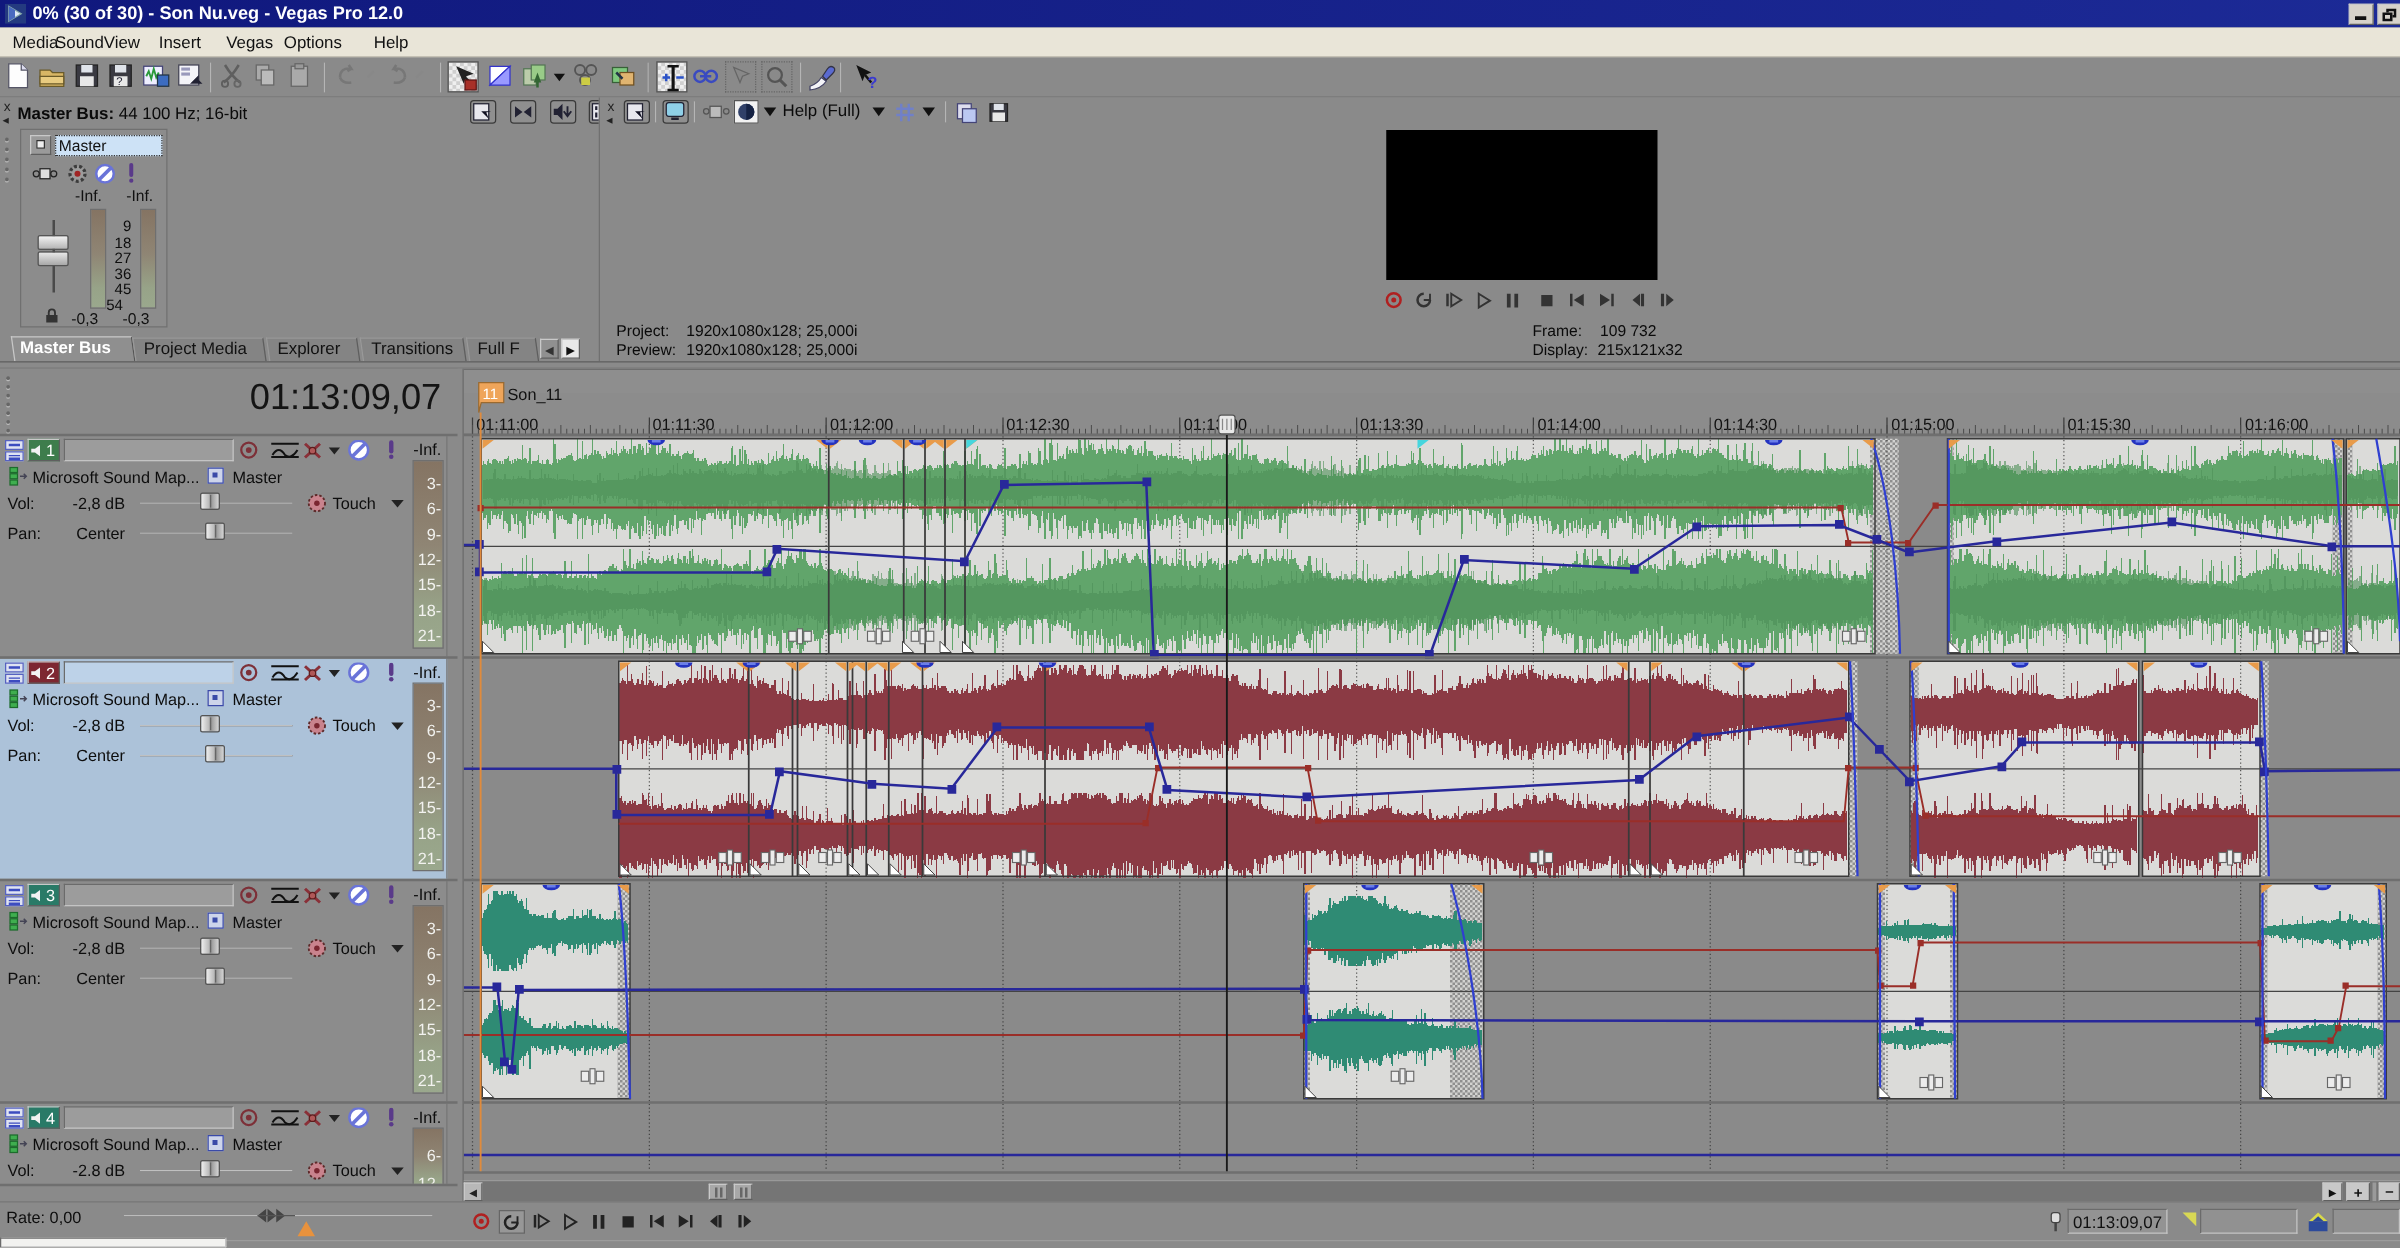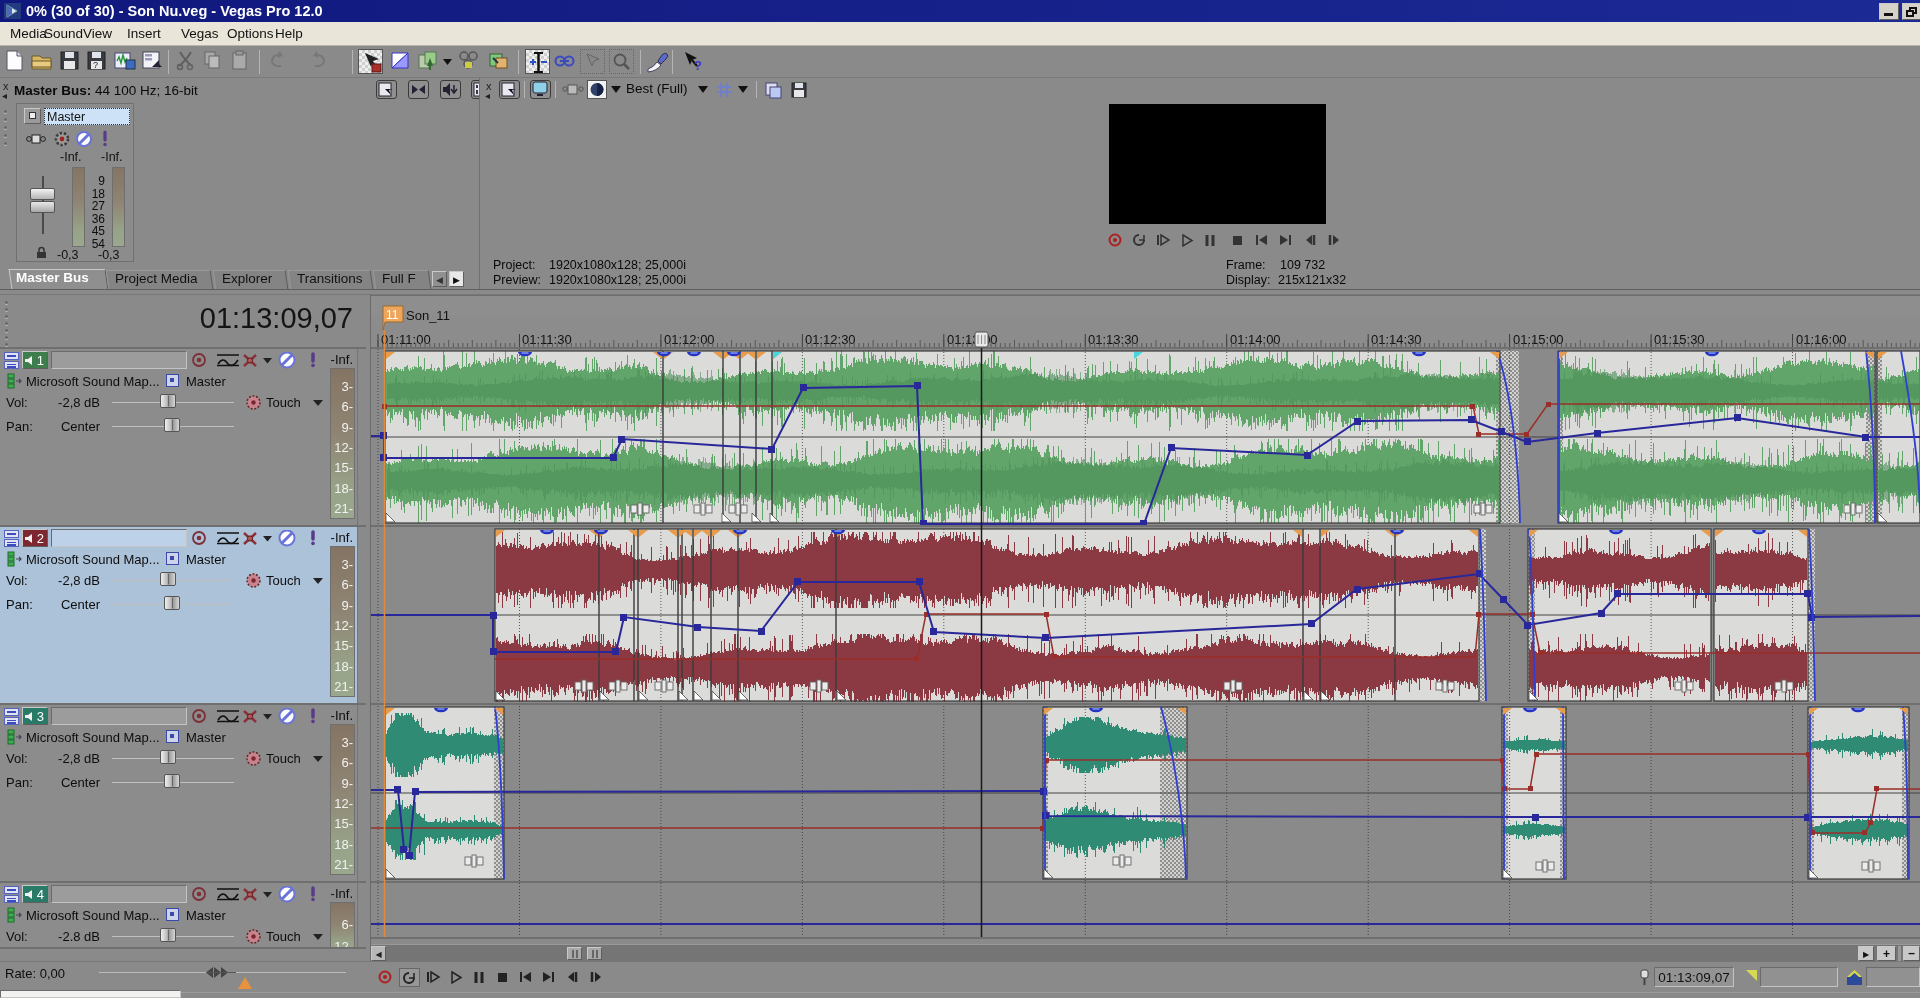--- a/index.html
+++ b/index.html
@@ -28,21 +28,21 @@
       <div style="position:absolute;left:3px;top:6px;width:8px;height:7px;border:2px solid #111;background:#d6d2ca"></div>
     </div>
 </div>
 <div class="abs" style="left:0;top:22px;width:1920px;height:24px;background:#e9e5d8;border-bottom:1px solid #b8b4a8;font-size:13.5px;color:#111">
 <span class="abs" style="left:10px;top:4px">Media</span>
     <span class="abs" style="left:44px;top:4px">Sound</span>
     <span class="abs" style="left:83px;top:4px">View</span>
     <span class="abs" style="left:127px;top:4px">Insert</span>
     <span class="abs" style="left:181px;top:4px">Vegas</span>
     <span class="abs" style="left:227px;top:4px">Options</span>
-    <span class="abs" style="left:275px;top:4px">Help</span>
+    <span class="abs" style="left:299px;top:4px">Help</span>
 </div>
 <div class="abs" style="left:0;top:46px;width:1920px;height:32px;background:#8a8a8a;border-bottom:1px solid #7a7a7a">
     <div class="abs" style="left:3px;top:3px;width:25px;height:25px;"><svg width="23" height="23">
         <path d="M4 2 h10 l5 5 v14 h-15 z" fill="#fdfdfd" stroke="#556"></path>
         <path d="M14 2 v5 h5" fill="#dde" stroke="#556"></path>
       </svg></div>
     <div class="abs" style="left:30px;top:3px;width:25px;height:25px;"><svg width="23" height="23">
         <path d="M2 7 h8 l2 2 h9 v11 h-19 z" fill="#d8b665" stroke="#6a5a28"></path>
         <path d="M2 12 h19 v6 h-19 z" fill="#e8cb80" stroke="#6a5a28"></path>
       </svg></div>
@@ -194,21 +194,21 @@
       </svg>
       <div class="abs" style="left:43px;top:46px;font-size:12.5px;color:#111">-Inf.</div>
       <div class="abs" style="left:84px;top:46px;font-size:12.5px;color:#111">-Inf.</div>
       <div class="meter" style="left:55px;top:63px;width:13px;height:80px"></div>
       <div class="meter" style="left:95px;top:63px;width:13px;height:80px"></div>
       <div class="abs" style="left:68px;top:70px;width:20px;text-align:right;font-size:12px;color:#0d0d0d">9</div>
       <div class="abs" style="left:68px;top:83px;width:20px;text-align:right;font-size:12px;color:#0d0d0d">18</div>
       <div class="abs" style="left:68px;top:95px;width:20px;text-align:right;font-size:12px;color:#0d0d0d">27</div>
       <div class="abs" style="left:68px;top:108px;width:20px;text-align:right;font-size:12px;color:#0d0d0d">36</div>
       <div class="abs" style="left:68px;top:120px;width:20px;text-align:right;font-size:12px;color:#0d0d0d">45</div>
-      <div class="abs" style="left:68px;top:133px;width:20px;text-align:right;font-size:12px;color:#0d0d0d">54</div>
+      <div class="abs" style="left:68px;top:133px;width:20px;font-size:12px;color:#0d0d0d">54</div>
       <div class="abs" style="left:25px;top:72px;width:1.5px;height:58px;background:#4a4a4a"></div>
       <div class="abs" style="left:13px;top:84px;width:25px;height:12px;background:linear-gradient(#f2f2f2,#b5b5b5);border:1px solid #555;border-radius:2px"></div>
       <div class="abs" style="left:13px;top:97px;width:25px;height:12px;background:linear-gradient(#e8e8e8,#a8a8a8);border:1px solid #555;border-radius:2px"></div>
       <svg class="abs" style="left:18px;top:142px" width="14" height="14">
         <rect x="2" y="6" width="9" height="6" fill="#333"></rect>
         <path d="M4 6 v-2 a2.5 2.5 0 0 1 5 0 v2" fill="none" stroke="#333" stroke-width="1.5"></path>
       </svg>
       <div class="abs" style="left:40px;top:144px;font-size:12.5px;color:#111">-0,3</div>
       <div class="abs" style="left:81px;top:144px;font-size:12.5px;color:#111">-0,3</div>
     </div>
@@ -248,21 +248,21 @@
     <svg class="abs" style="left:82px;top:5px" width="22" height="13">
       <circle cx="3" cy="6" r="2.2" fill="none" stroke="#555"></circle>
       <circle cx="19" cy="6" r="2.2" fill="none" stroke="#555"></circle>
       <rect x="6" y="2" width="9" height="9" fill="#bbb" stroke="#555"></rect>
     </svg>
     <div class="abs" style="left:107px;top:2px;width:20px;height:19px;background:#f2f2f2;border:1px solid #555"><svg width="18" height="17">
         <circle cx="9" cy="8.5" r="6.5" fill="#304068"></circle>
         <path d="M9 2 a6.5 6.5 0 0 1 0 13 z" fill="#152243"></path>
       </svg></div>
     <div class="abs" style="left:131px;top:8px;width:0;height:0;border-left:5.5px solid transparent;border-right:5.5px solid transparent;border-top:7px solid #111"></div>
-    <div class="abs" style="left:146px;top:3px;font-size:13.5px;color:#0a0a0a">Best (Full)</div>
+    <div class="abs" style="left:146px;top:3px;font-size:13.5px;color:#0a0a0a">Help (Full)</div>
     <div class="abs" style="left:218px;top:8px;width:0;height:0;border-left:5.5px solid transparent;border-right:5.5px solid transparent;border-top:7px solid #111"></div>
     <svg class="abs" style="left:235px;top:4px" width="18" height="16">
       <path d="M2 5 h14 M2 10 h14 M6 1 v14 M12 1 v14" stroke="#7080c8" stroke-width="2"></path>
     </svg>
     <div class="abs" style="left:258px;top:8px;width:0;height:0;border-left:5.5px solid transparent;border-right:5.5px solid transparent;border-top:7px solid #111"></div>
     <div class="sep" style="left:276px;top:3px;height:17px"></div>
     <svg class="abs" style="left:284px;top:3px" width="20" height="18">
       <rect x="2" y="2" width="11" height="12" fill="#dde" stroke="#447"></rect>
       <rect x="6" y="6" width="11" height="11" fill="#bbc8f2" stroke="#447"></rect>
     </svg>

